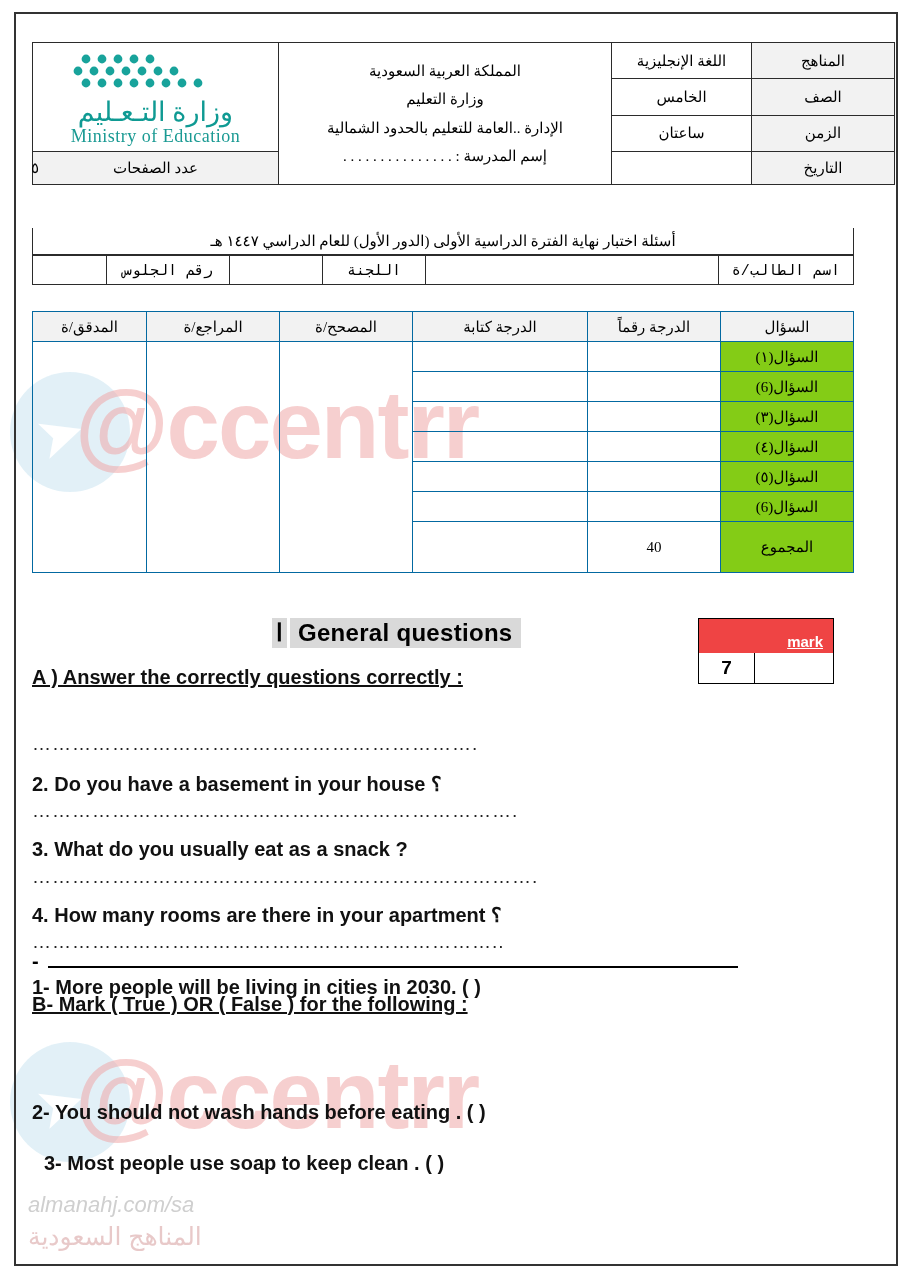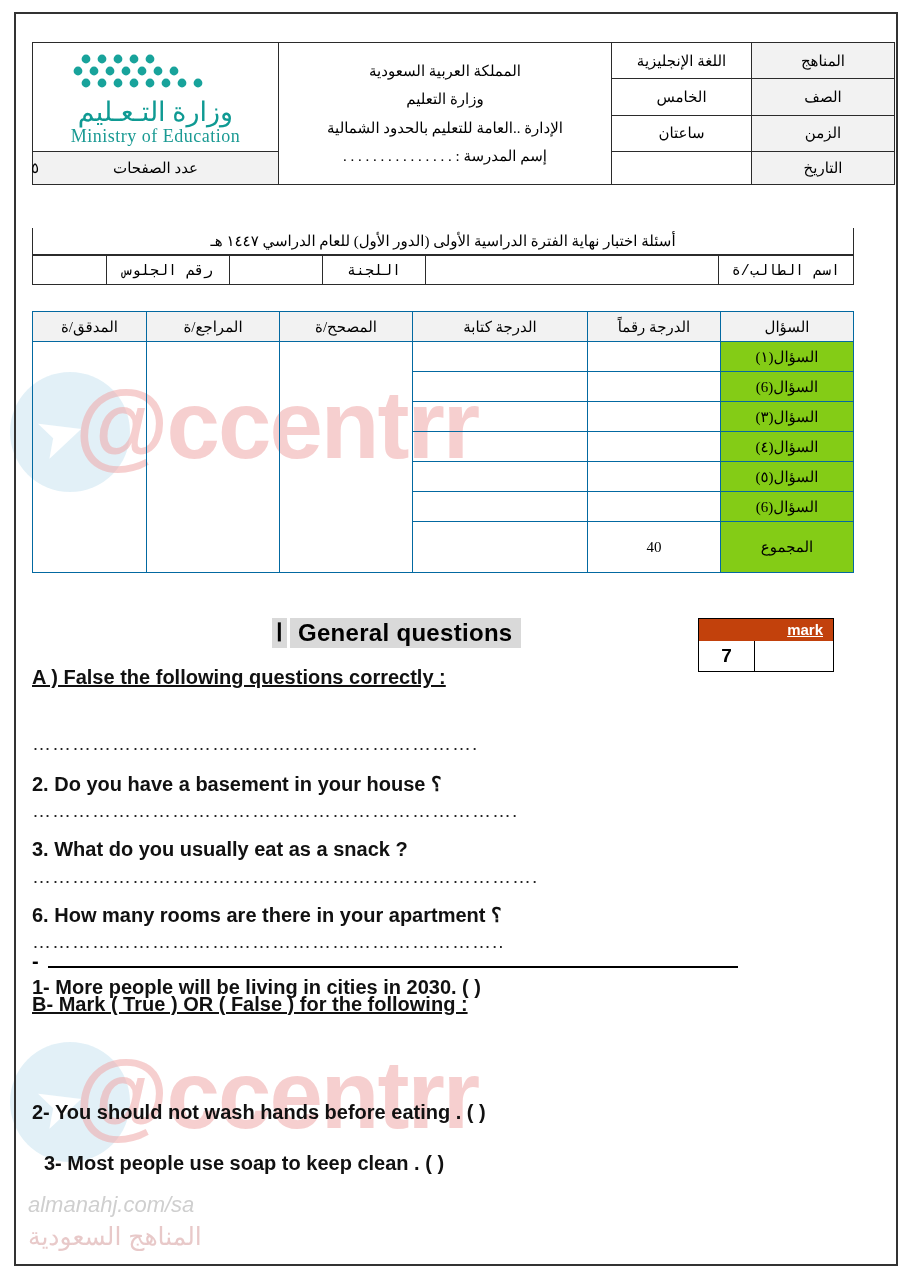--- a/index.html
+++ b/index.html
@@ -210,26 +210,26 @@
 
   .mark-box {
     position: absolute;
     left: 698px;
     top: 618px;
     width: 136px;
     border: 1px solid #000;
     box-sizing: border-box;
   }
   .mark-box .mb-top {
-    background: #c2410c;
+    background: #ef4444;
     color: #fff;
     text-align: right;
     font-size: 15px;
     font-weight: bold;
-    padding: 2px 10px 3px 0;
+    padding: 14px 10px 3px 0;
     text-decoration: underline;
   }
   .mark-box .mb-bot {
     display: flex;
     height: 30px;
   }
   .mark-box .mb-val {
     width: 56px;
     border-right: 1px solid #000;
     box-sizing: border-box;
@@ -413,31 +413,31 @@
   <div class="gen-title">General questions</div>
 
   <div class="mark-box">
     <div class="mb-top">mark</div>
     <div class="mb-bot">
       <div class="mb-val">7</div>
       <div class="mb-blank"></div>
     </div>
   </div>
 
-  <div class="qtext ul" style="left:32px; top:666px; font-size:20px;">A ) False the following questions correctly :</div>
+  <div class="qtext ul" style="left:32px; top:666px; font-size:20px;">A ) Answer the correctly questions correctly :</div>
 
   <div class="dots" style="left:32px; top:733px;">………………………………………………………….</div>
 
   <div class="qtext" style="left:32px; top:772px;">2. Do you have a basement in your house  ؟</div>
   <div class="dots" style="left:32px; top:800px;">……………………………………………………………….</div>
 
   <div class="qtext" style="left:32px; top:838px;">3. What do you usually eat as a snack ?</div>
   <div class="dots" style="left:32px; top:866px;">………………………………………………………………….</div>
 
-  <div class="qtext" style="left:32px; top:903px;">6.  How many rooms are there in your  apartment ؟</div>
+  <div class="qtext" style="left:32px; top:903px;">4.  How many rooms are there in your  apartment ؟</div>
   <div class="dots" style="left:32px; top:931px;">……………………………………………………………..</div>
 
   <div class="dash-mark">-</div>
   <div class="hr-line"></div>
 
   <div class="qtext ul" style="left:32px; top:993px;">B-  Mark  ( True ) OR ( False ) for the following :</div>
 
   <div class="qtext" style="left:32px; top:976px;">1- More people will be living in cities in 2030.  (      )</div>
   <div class="qtext" style="left:32px; top:1101px;">2- You should not wash hands before eating . (      )</div>
   <div class="qtext" style="left:44px; top:1152px;">3- Most people use soap to keep clean .        (      )</div>

